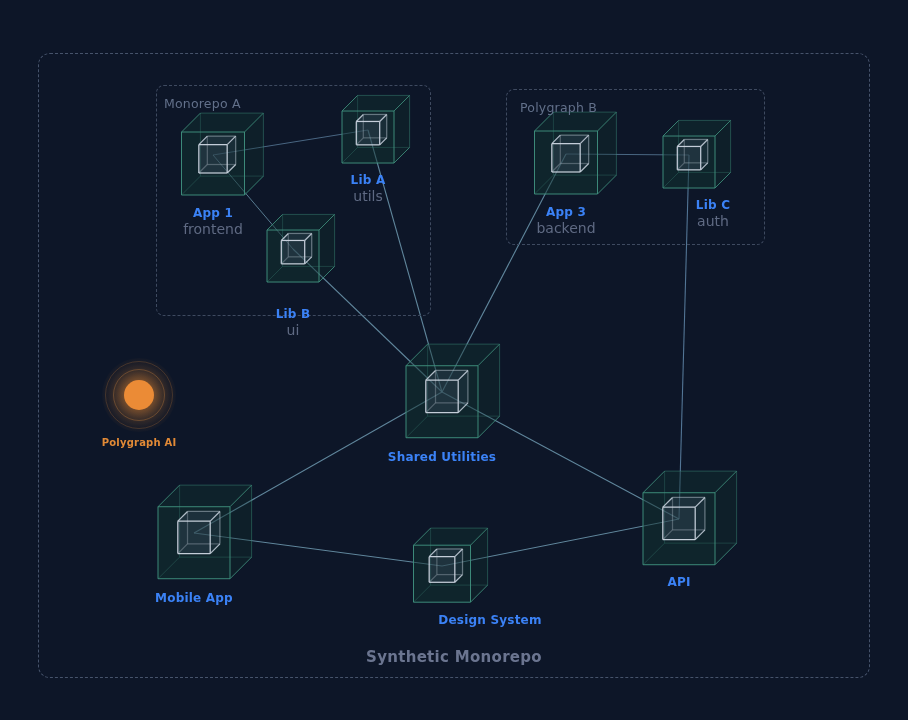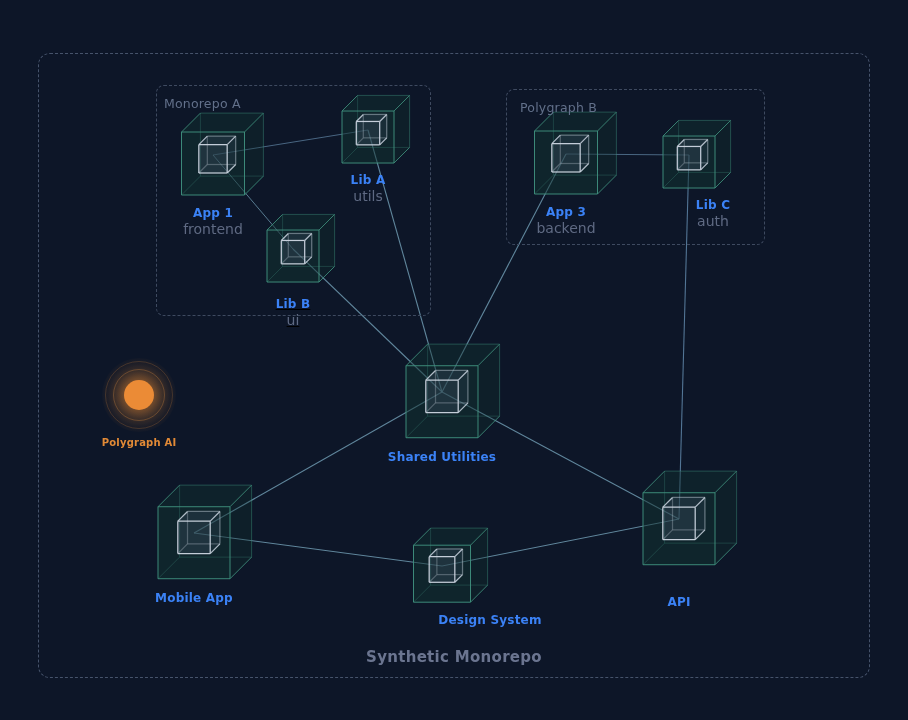--- a/index.html
+++ b/index.html
@@ -502,42 +502,42 @@
 
   <div id="label-layer">
       <div class="node-label" style="left: 213px; top: 206.36px;">
         <span class="node-title">App 1</span>
         <span class="node-sub">frontend</span>
       </div>
       <div class="node-label" style="left: 368px; top: 173.44px;">
         <span class="node-title">Lib A</span>
         <span class="node-sub">utils</span>
       </div>
-      <div class="node-label" style="left: 293px; top: 297px; text-decoration: underline;">
+      <div class="node-label" style="left: 293px; top: 307px;">
         <span class="node-title">Lib B</span>
         <span class="node-sub">ui</span>
       </div>
       <div class="node-label" style="left: 566px; top: 205.36px;">
         <span class="node-title">App 3</span>
         <span class="node-sub">backend</span>
       </div>
       <div class="node-label" style="left: 689px; top: 198.44px; margin-left: 24px;">
         <span class="node-title">Lib C</span>
         <span class="node-sub">auth</span>
       </div>
       <div class="node-label" style="left: 442px; top: 449.84px;">
         <span class="node-title">Shared Utilities</span>
       </div>
       <div class="node-label" style="left: 194px; top: 590.84px;">
         <span class="node-title">Mobile App</span>
       </div>
       <div class="node-label" style="left: 442px; top: 613.04px; margin-left: 48px;">
         <span class="node-title">Design System</span>
       </div>
-      <div class="node-label" style="left: 679px; top: 595px;">
+      <div class="node-label" style="left: 679px; top: 575px;">
         <span class="node-title">API</span>
       </div>
     </div>
 
   <div class="brand">
     <div class="brand-glow"></div>
     <div class="brand-ring r1"></div>
     <div class="brand-ring r2"></div>
     <div class="brand-dot"></div>
     <div class="brand-label">Polygraph AI</div>

